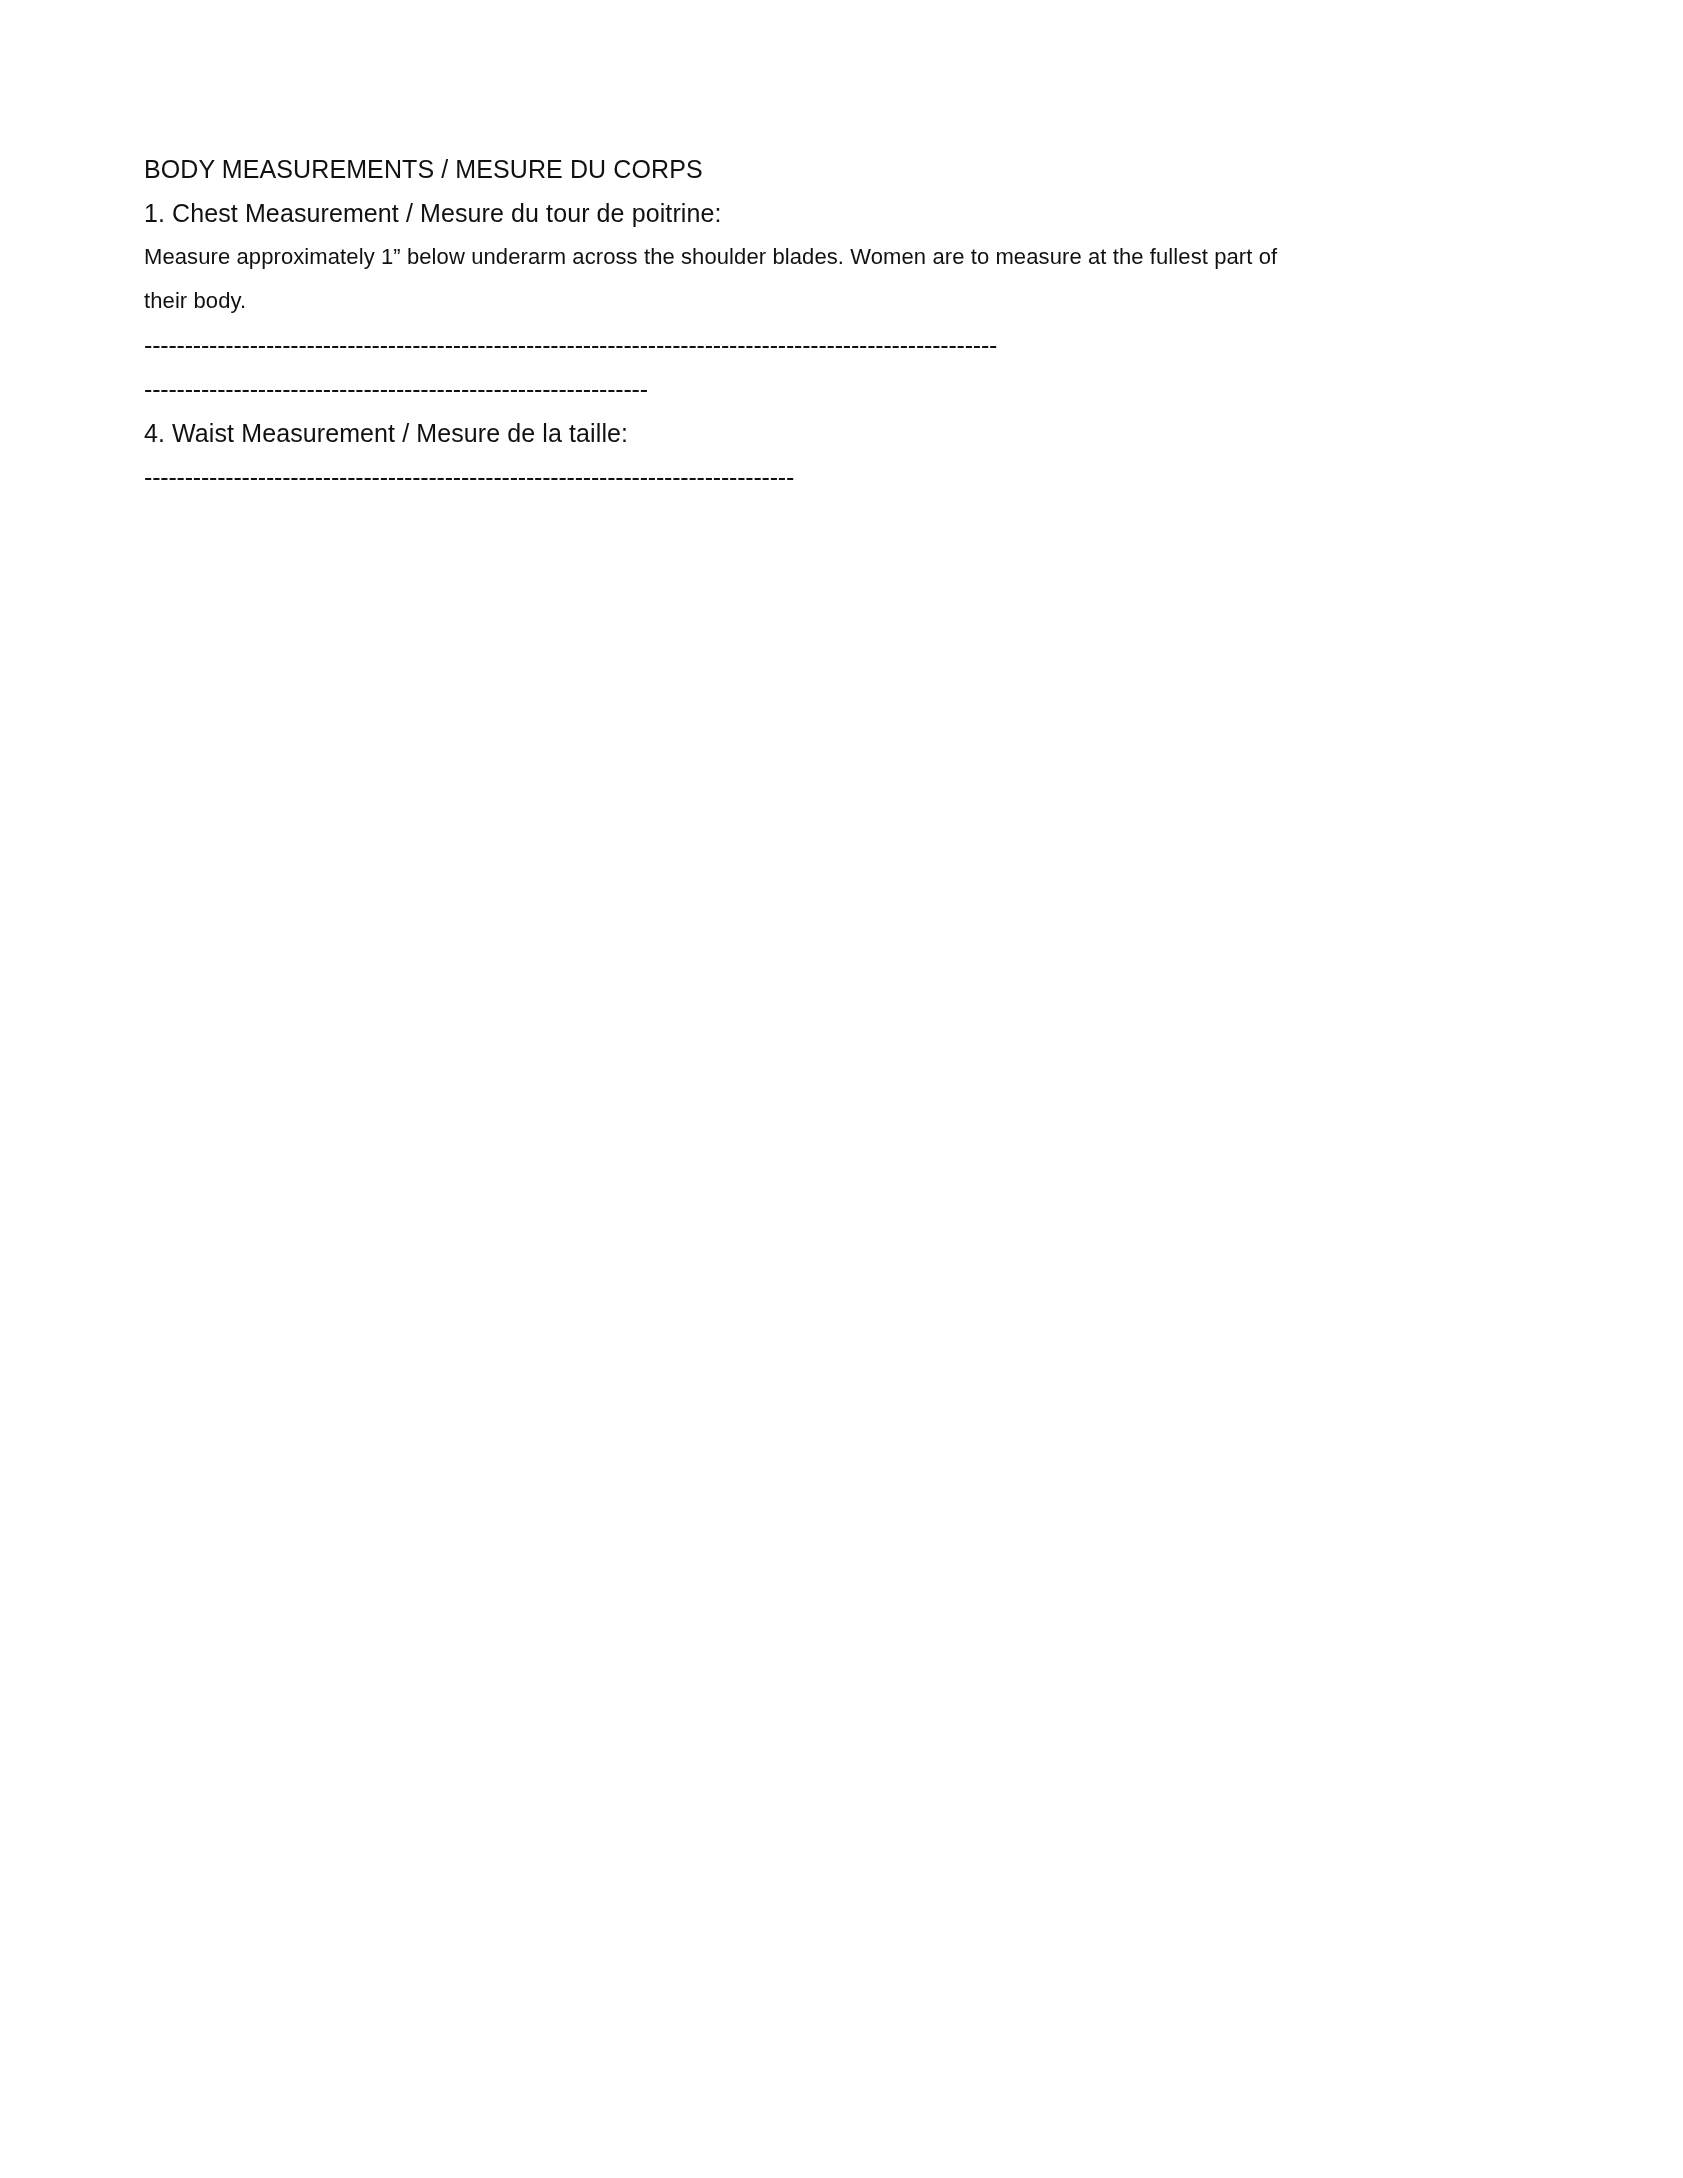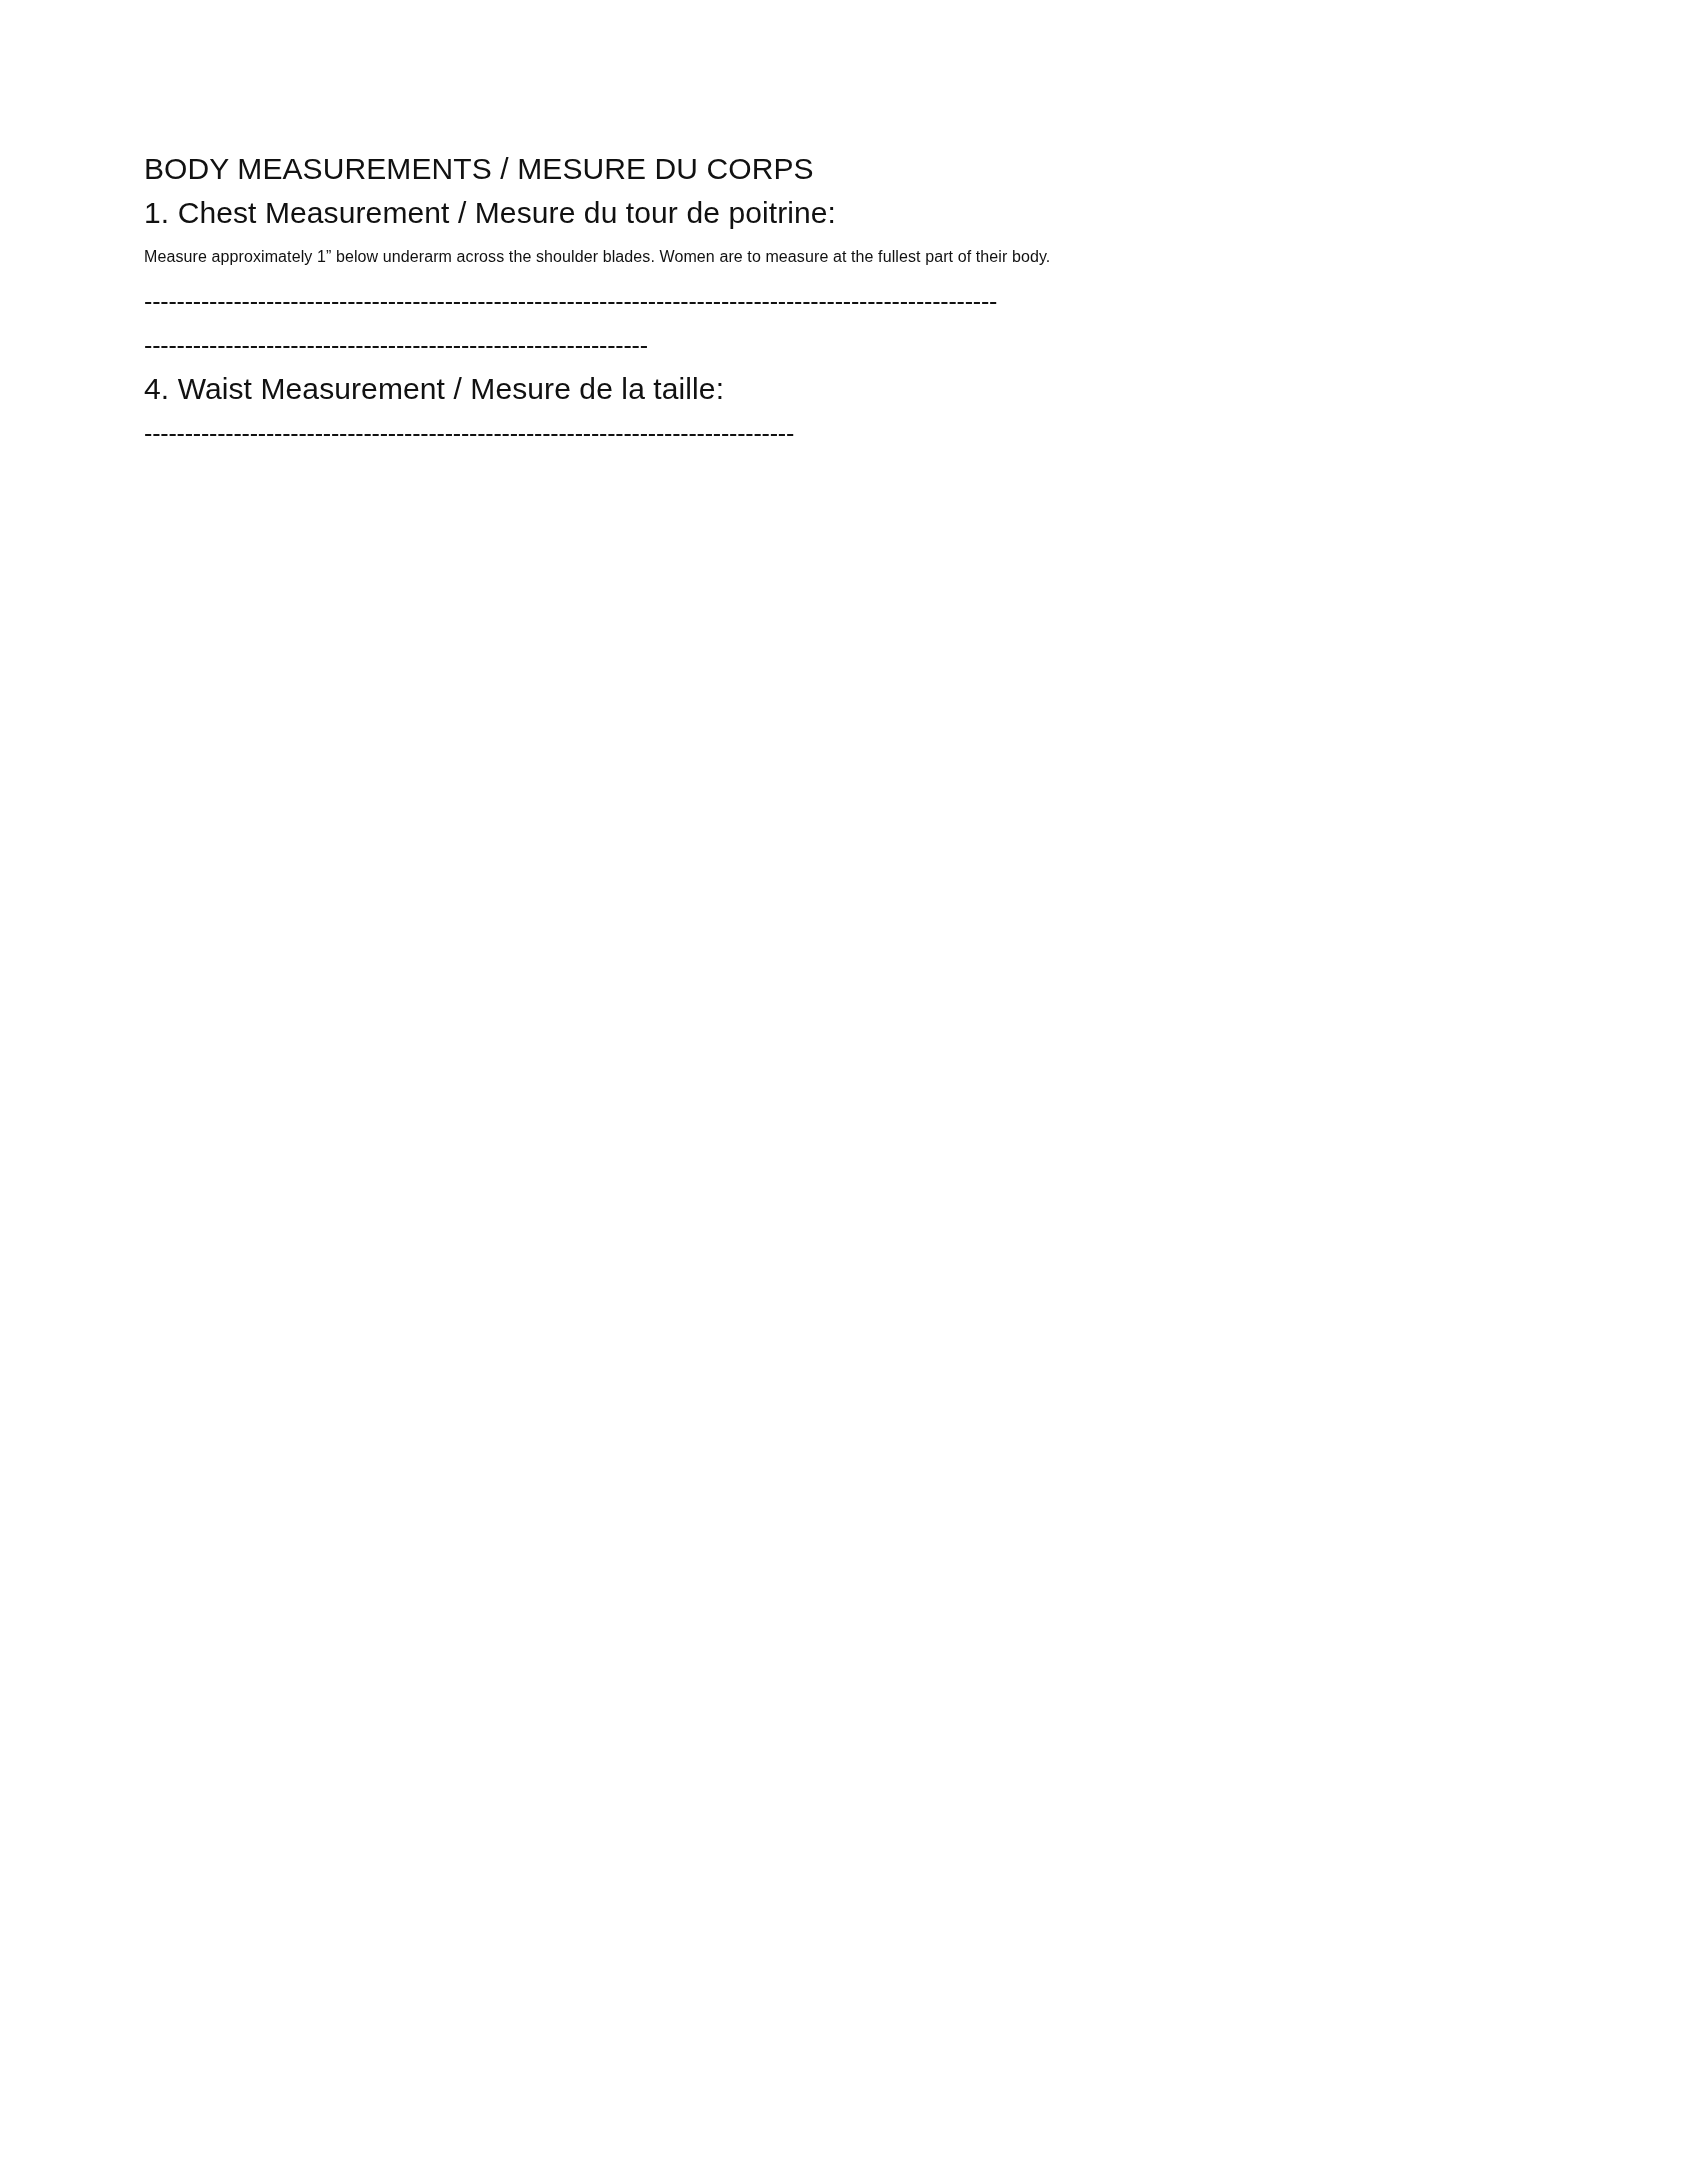--- a/index.html
+++ b/index.html
@@ -21,28 +21,28 @@
     background: #ffffff;
     box-sizing: border-box;
   }
   .content {
     position: absolute;
     left: 144px;
     top: 147px;
     width: 1287px;
   }
   .line {
-    font-size: 30px;
+    font-size: 25px;
     line-height: 44px;
     color: #111111;
     letter-spacing: 0.1px;
     white-space: pre-wrap;
   }
   .para {
-    font-size: 16px;
+    font-size: 22px;
     line-height: 44px;
     color: #111111;
     letter-spacing: 0.1px;
     max-width: 1139px;
   }
   .rule {
     font-size: 25px;
     line-height: 44px;
     color: #111111;
     letter-spacing: -0.2px;

